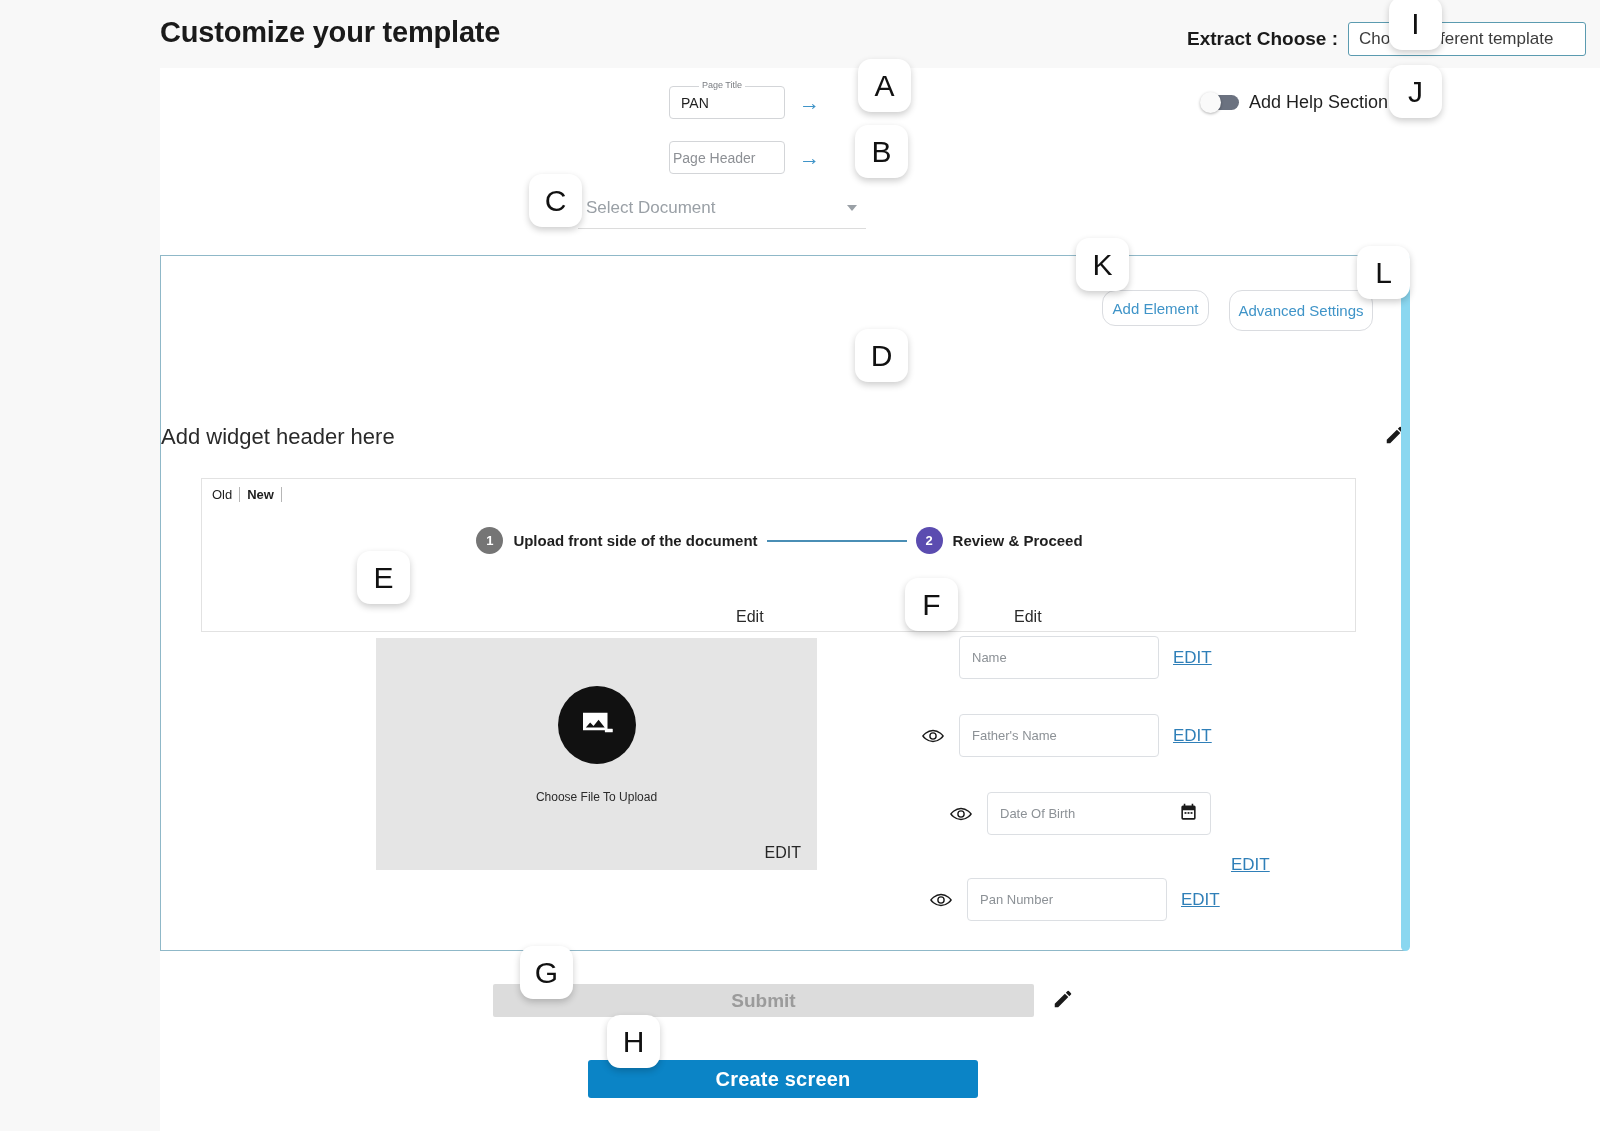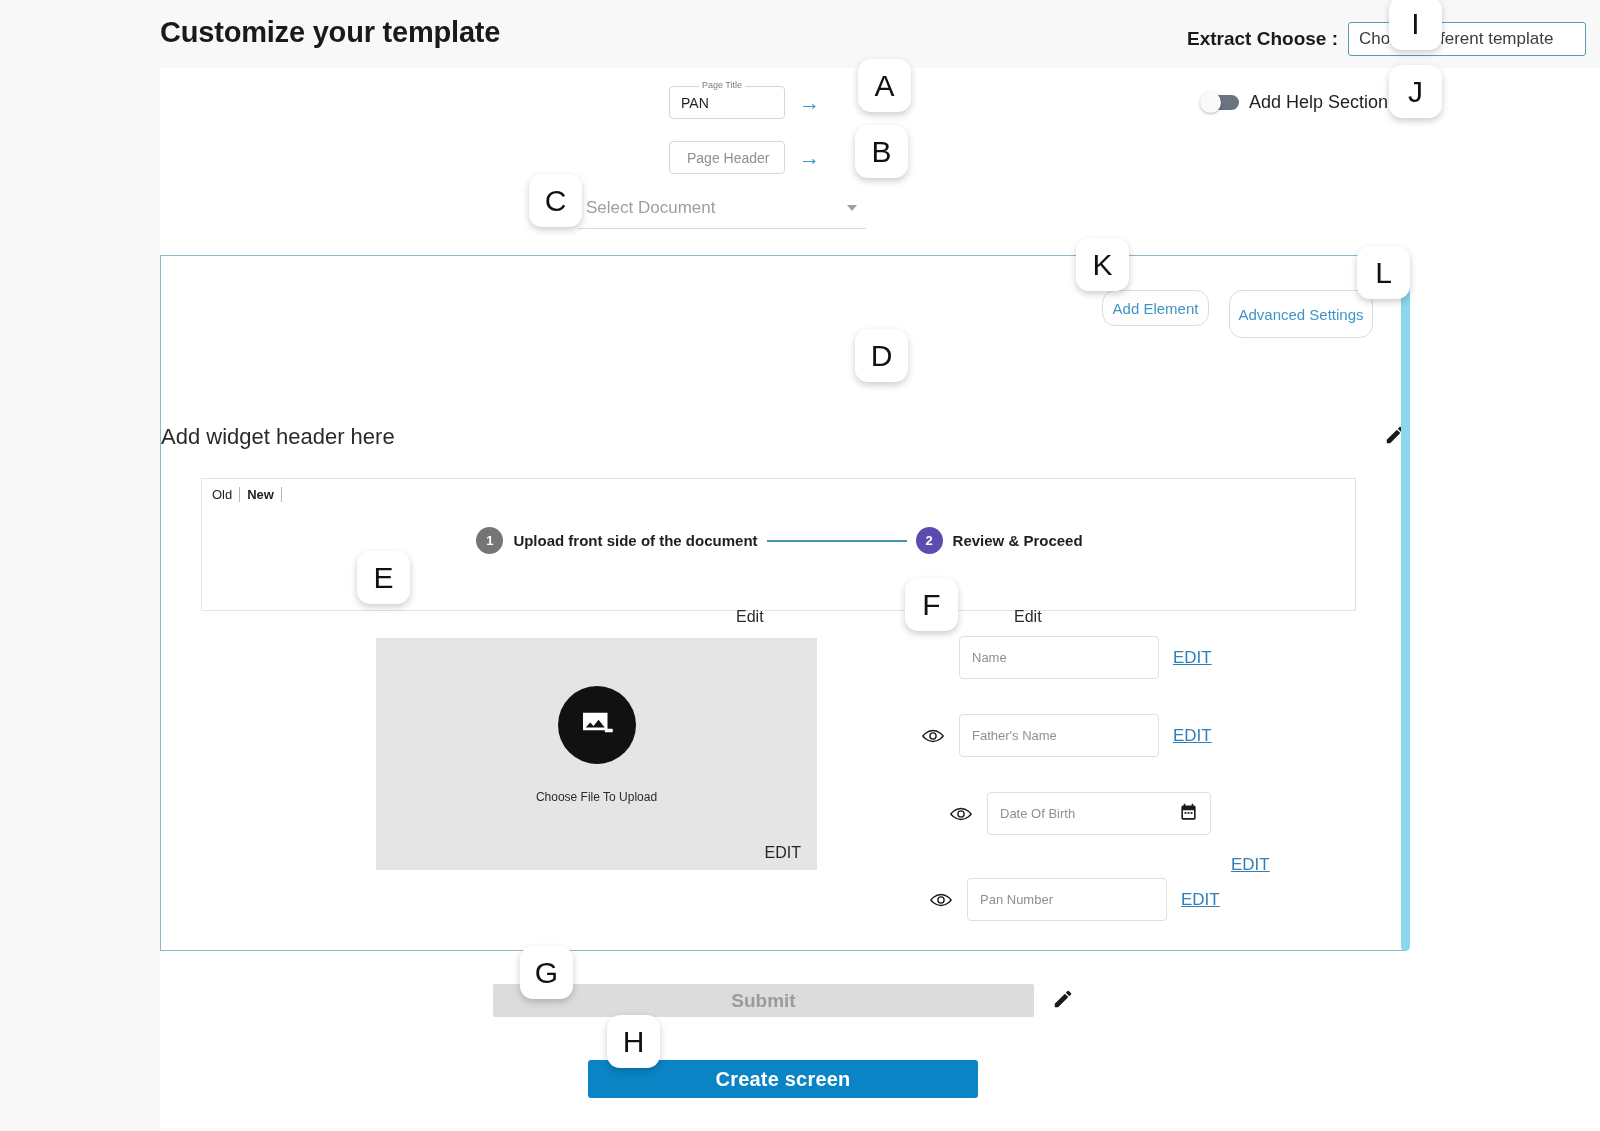--- a/index.html
+++ b/index.html
@@ -128,21 +128,21 @@
   }
   .mat-field .value {
     position: absolute;
     left: 11px;
     top: 8px;
     font-size: 14px;
     color: #1f1f1f;
   }
   .mat-field .ph {
     position: absolute;
-    left: 17px;
+    left: 3px;
     top: 8px;
     font-size: 14px;
     color: #8d9095;
   }
   .arrow-btn {
     font-size: 21px;
     color: #3f94c8;
     line-height: 1;
     user-select: none;
   }
@@ -197,40 +197,40 @@
     border-radius: 13px;
     background: #fff;
     color: #3f94c8;
     font-size: 15px;
     display: flex;
     align-items: center;
     justify-content: center;
     box-sizing: border-box;
   }
   .btn-add-element   { left: 941px; top: 34px; width: 107px; height: 36px; }
-  .btn-adv-settings  { left: 1068px; top: 34px; width: 144px; height: 48px; }
+  .btn-adv-settings  { left: 1068px; top: 34px; width: 144px; height: 41px; }
 
   
   .widget-header {
     position: absolute;
     left: 0; top: 168px; width: 1245px;
     display: flex;
     align-items: center;
     justify-content: space-between;
     gap: 24px;
   }
   .widget-header .txt { font-size: 22px; color: #2a2a2a; }
 
   
   .stepper-panel {
     position: absolute;
     left: 40px;
     top: 222px;
     width: 1155px;
-    height: 133px;
+    height: 154px;
     border: 1px solid #e2e2e2;
     box-sizing: border-box;
     background: #fff;
   }
   .oldnew {
     position: absolute;
     left: 10px; top: 8px;
     display: flex;
     align-items: center;
     font-size: 13px;

